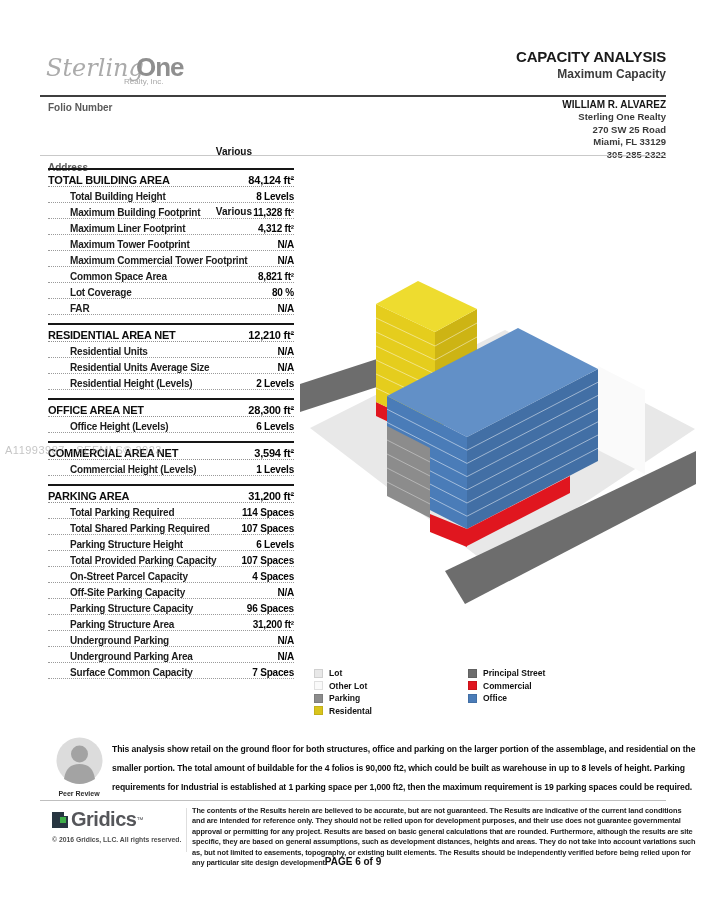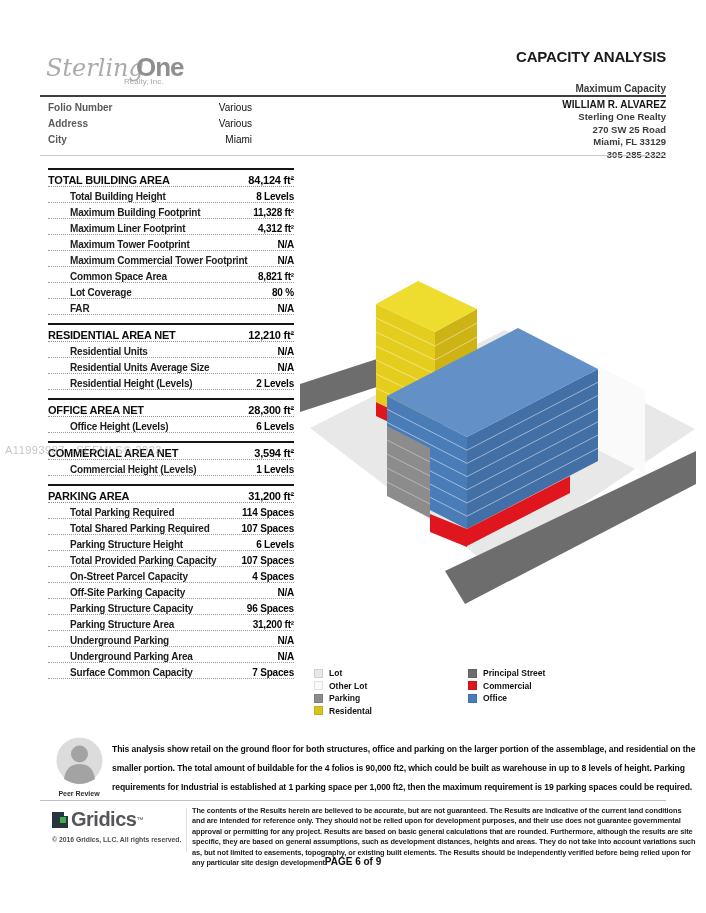--- a/index.html
+++ b/index.html
@@ -5,30 +5,30 @@
   html,body{margin:0;padding:0;background:#ffffff;}
   .page{position:relative;width:706px;height:913px;background:#ffffff;overflow:hidden;
         font-family:"Liberation Sans","DejaVu Sans",sans-serif;color:#111;}
   
   .sterling{position:absolute;left:46px;top:52px;color:#a3a3a3;}
   .st-script{font-family:"DejaVu Serif",serif;font-style:italic;font-size:24px;color:#ababab;}
   .st-one{font-size:26px;font-weight:bold;color:#8f8f8f;margin-left:-8px;letter-spacing:-1px;}
   .st-sub{font-size:8px;color:#a8a8a8;margin-left:58px;margin-top:-6px;text-align:center;}
   .title-block{position:absolute;right:40px;top:48px;text-align:right;}
   .doc-title{font-size:15px;font-weight:bold;letter-spacing:-0.2px;color:#1a1a1a;}
-  .doc-subtitle{font-size:10px;font-weight:bold;color:#3c3c3c;margin-top:18px;}
+  .doc-subtitle{font-size:12px;font-weight:bold;color:#3c3c3c;margin-top:2px;}
   .rule-dark{position:absolute;left:40px;right:40px;top:95px;height:2px;background:#3f3f3f;}
   .rule-light{position:absolute;left:40px;right:40px;height:1px;background:#c9c9c9;}
   
   .info-col{position:absolute;top:100px;font-size:10px;line-height:16px;}
   .info-left{left:48px;width:204px;}
   .info-middle{left:262px;width:203px;}
   .info-row{display:flex;justify-content:space-between;}
   .info-label{color:#5a5a5a;font-weight:600;}
-  .info-value{color:#101010;font-weight:normal;text-align:left;}
+  .info-value{color:#101010;font-weight:bold;text-align:left;margin-top:44px;}
   .contact{position:absolute;right:40px;top:98px;text-align:right;}
   .contact-name{font-size:10px;font-weight:bold;color:#161616;line-height:13px;}
   .contact-line{font-size:9.5px;font-weight:600;color:#3a3a3a;line-height:12.5px;}
   
   .cap-table{position:absolute;left:48px;top:168px;width:246px;letter-spacing:-0.2px;}
   .sec{margin-bottom:8px;}
   .sec-header{display:flex;justify-content:space-between;align-items:flex-end;
               border-top:2px solid #161616;border-bottom:1px dotted #8f8f8f;
               height:15px;font-size:11px;font-weight:bold;color:#0d0d0d;padding:1px 0 0 0;}
   .sec-row{display:flex;justify-content:space-between;align-items:flex-end;
@@ -82,24 +82,20 @@
   <div class="rule-dark"></div>
 
   <div class="info-col info-left">
       <div class="info-row">
         <span class="info-label">Folio Number</span>
         <span class="info-value">Various</span>
       </div>
       <div class="info-row">
         <span class="info-label">Address</span>
         <span class="info-value">Various</span>
-      </div>
-      <div class="info-row">
-        <span class="info-label">City</span>
-        <span class="info-value">Miami</span>
       </div>
     </div>
   <div class="contact">
     <div class="contact-name">WILLIAM R. ALVAREZ</div>
     <div>
         <div class="contact-line">Sterling One Realty</div>
         <div class="contact-line">270 SW 25 Road</div>
         <div class="contact-line">Miami, FL 33129</div>
         <div class="contact-line">305-285-2322</div>
       </div>

